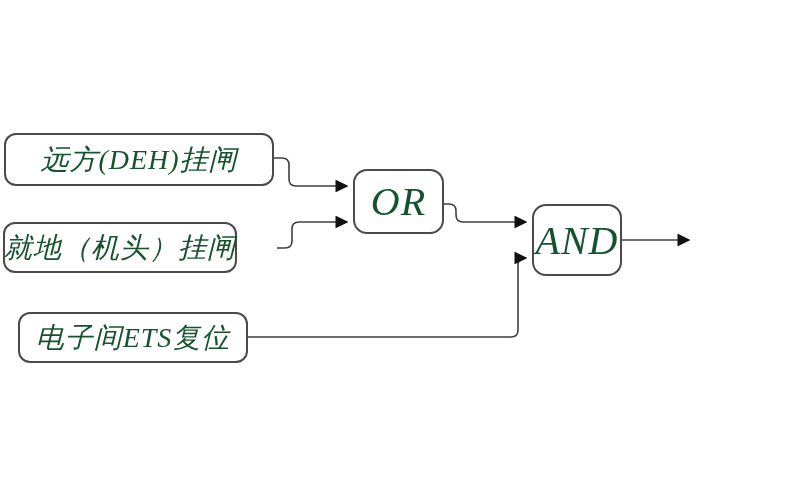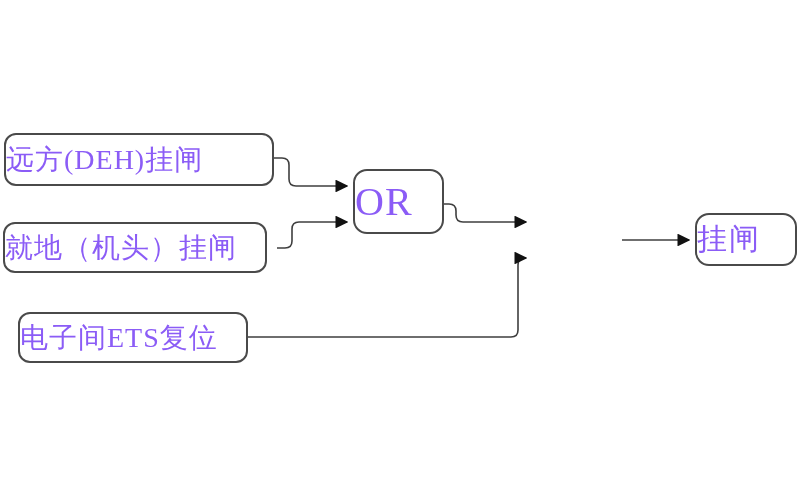--- a/index.html
+++ b/index.html
@@ -22,42 +22,43 @@
     width: 800px;
     height: 500px;
   }
   .node {
     position: absolute;
     box-sizing: border-box;
     background: #ffffff;
     border: 2px solid #4a4a4a;
     display: flex;
     align-items: center;
-    justify-content: flex-start;
-    color: #8b5cf6;
+    justify-content: center;
+    color: #14532d;
     white-space: nowrap;
+    font-style: italic;
   }
   .input-node {
     border-radius: 12px;
     font-size: 28px;
     letter-spacing: 1px;
   }
   .gate-node {
     border-radius: 14px;
     font-size: 40px;
     letter-spacing: 1px;
   }
   .output-node {
     border-radius: 14px;
     font-size: 30px;
     letter-spacing: 2px;
   }
   
   #node-remote  { left: 4px;   top: 133px; width: 270px; height: 53px; }
-  #node-local   { left: 3px;   top: 222px; width: 264px; height: 51px; }
+  #node-local   { left: 3px;   top: 222px; width: 234px; height: 51px; }
   #node-ets     { left: 18px;   top: 312px; width: 230px; height: 51px; }
   #node-or      { left: 353px; top: 169px; width: 91px;  height: 65px; }
   #node-and     { left: 532px; top: 204px; width: 90px;  height: 72px; }
   #node-output  { left: 695px; top: 213px; width: 102px; height: 53px; }
   .wire {
     fill: none;
     stroke: #3f3f3f;
     stroke-width: 1.6;
   }
 </style>
@@ -93,18 +94,18 @@
   </div>
 
   <div id="node-ets" class="node input-node">
     <span>电子间ETS复位</span>
   </div>
 
   <div id="node-or" class="node gate-node">
     <span>OR</span>
   </div>
 
+  <div id="node-and" class="node gate-node">
+    <span>AND</span>
+  </div>
 
-  <div id="node-output" class="node output-node">
-    <span>挂闸</span>
-  </div>
 
 </div>
 
 </body></html>

